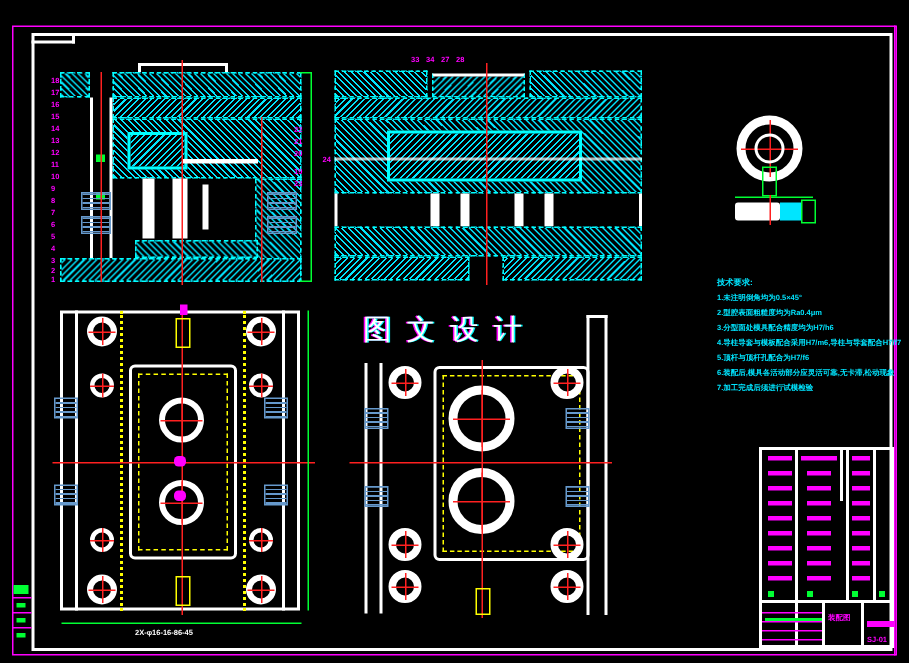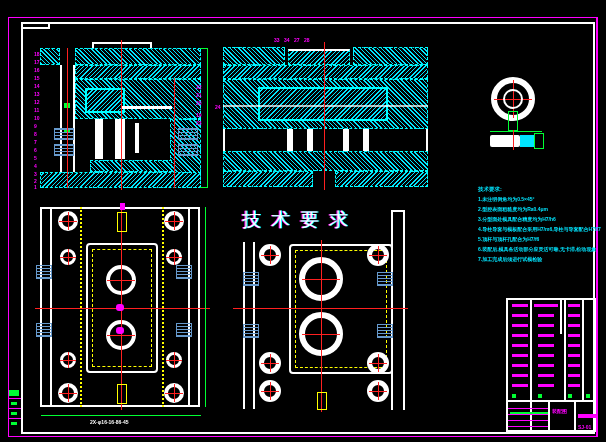--- a/index.html
+++ b/index.html
@@ -259,21 +259,21 @@
     </div>
   <div class="blue-blk" style="left:0px;top:30px;width:14px;height:12px;"></div>
   <div class="blue-blk" style="left:0px;top:82px;width:14px;height:12px;"></div>
   <div class="blue-blk" style="left:134px;top:30px;width:14px;height:12px;"></div>
   <div class="blue-blk" style="left:134px;top:82px;width:14px;height:12px;"></div>
   <div class="redh" style="left:-10px;top:66px;width:175px;"></div>
   <div class="redv" style="left:78px;top:-2px;height:172px;"></div>
   <div class="abs" style="left:74px;top:150px;width:8px;height:16px;border:1px solid #ffff00;"></div>
 </div>
 
-<div class="watermark">技术要求</div>
+<div class="watermark">图文设计</div>
 
 <div class="abs" style="left:8px;top:388px;width:13px;height:40px;">
   <div class="grn" style="left:1px;top:2px;width:10px;height:6px;"></div>
   <div class="tb-row" style="top:10px;"></div>
   <div class="grn" style="left:3px;top:14px;width:6px;height:3px;"></div>
   <div class="tb-row" style="top:20px;"></div>
   <div class="grn" style="left:3px;top:24px;width:6px;height:3px;"></div>
   <div class="tb-row" style="top:30px;"></div>
   <div class="grn" style="left:3px;top:34px;width:6px;height:3px;"></div>
 </div>

